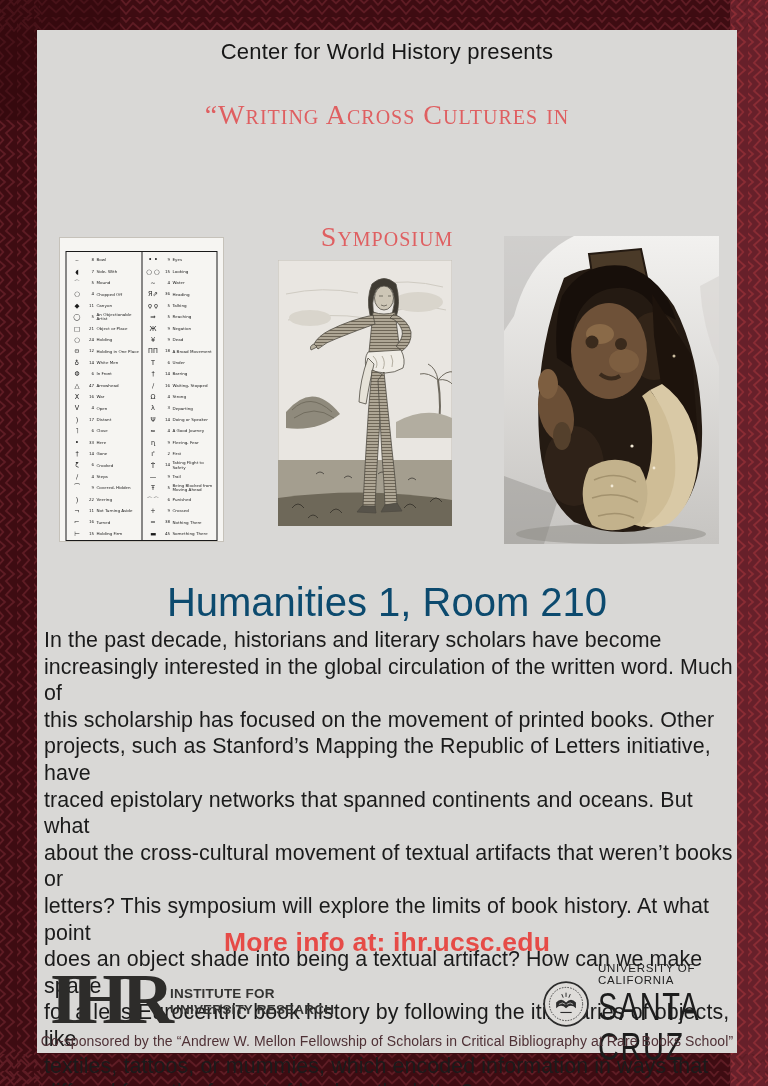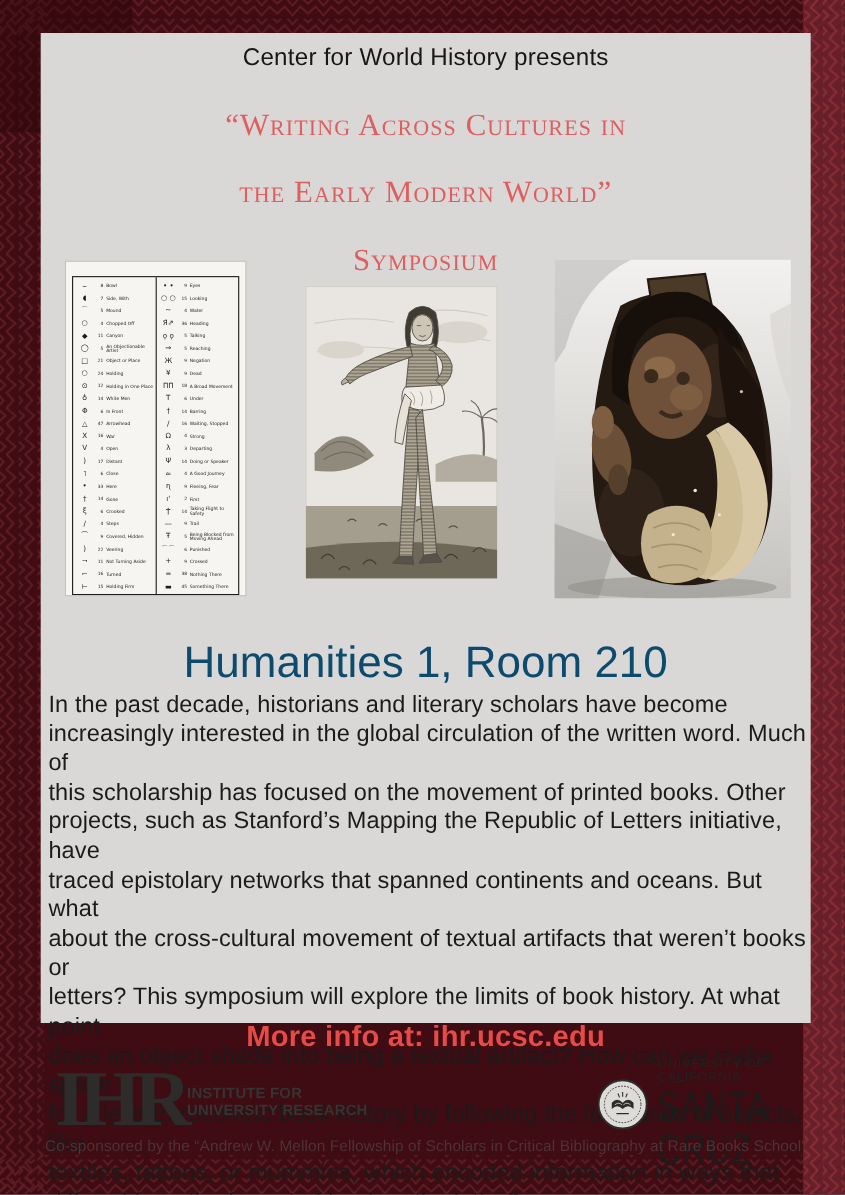--- a/index.html
+++ b/index.html
@@ -2,21 +2,21 @@
 <html><head>
 <meta charset="utf-8">
 <style>
   html,body{margin:0;padding:0;}
   body{
     width:768px;height:1086px;position:relative;overflow:hidden;
     font-family:"Liberation Sans",sans-serif;background:#3e0c12;
   }
   .bg-border{position:absolute;left:0;top:0;z-index:0;}
   .panel{
-    position:absolute;left:37px;top:30px;width:700px;height:900px;
+    position:absolute;left:37px;top:30px;width:700px;height:1023px;
     background:#d9d8d6;z-index:1;
   }
   .abs{position:absolute;}
   .center{left:0;width:100%;text-align:center;}
   .presenter{top:9px;font-size:22px;color:#171717;letter-spacing:.2px;}
   .title-line{
     font-family:"Liberation Serif",serif;font-variant:small-caps;
     color:#df5f61;font-size:28px;letter-spacing:1px;line-height:58px;height:58px;
   }
   .t1{top:56px;} .t2{top:117px;} .t3{top:178px;}
@@ -80,21 +80,20 @@
   <rect width="40" height="1086" fill="url(#zigV)"></rect>
   <rect x="730" width="38" height="1086" fill="url(#zigVL)"></rect>
   <rect width="120" height="120" fill="#2c060b" opacity="0.45"></rect>
 </svg>
 
 <div class="panel">
 
   <div class="abs center presenter">Center for World History presents</div>
 
   <div class="abs center title-line t1">“Writing Across Cultures in</div>
-  <div class="abs center title-line t2">the Early Modern World”</div>
   <div class="abs center title-line t3">Symposium</div>
 
   <div class="abs images-row">
 
     <div class="abs chart">
       <div class="chart-inner">
         <div class="chart-box">
           <div class="chart-col">
 
               <div class="pictograph-row">

